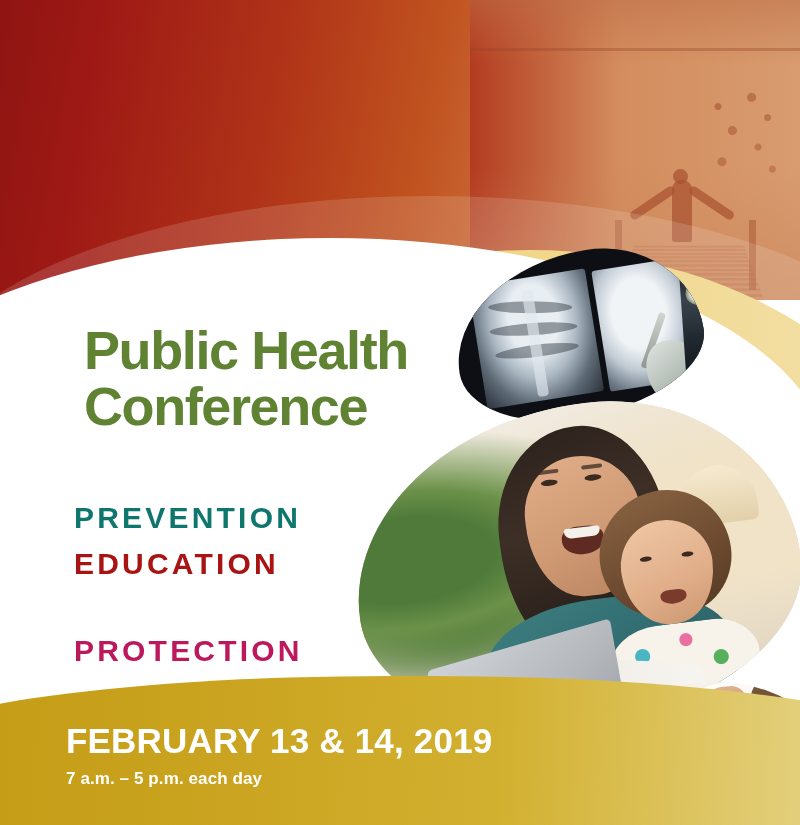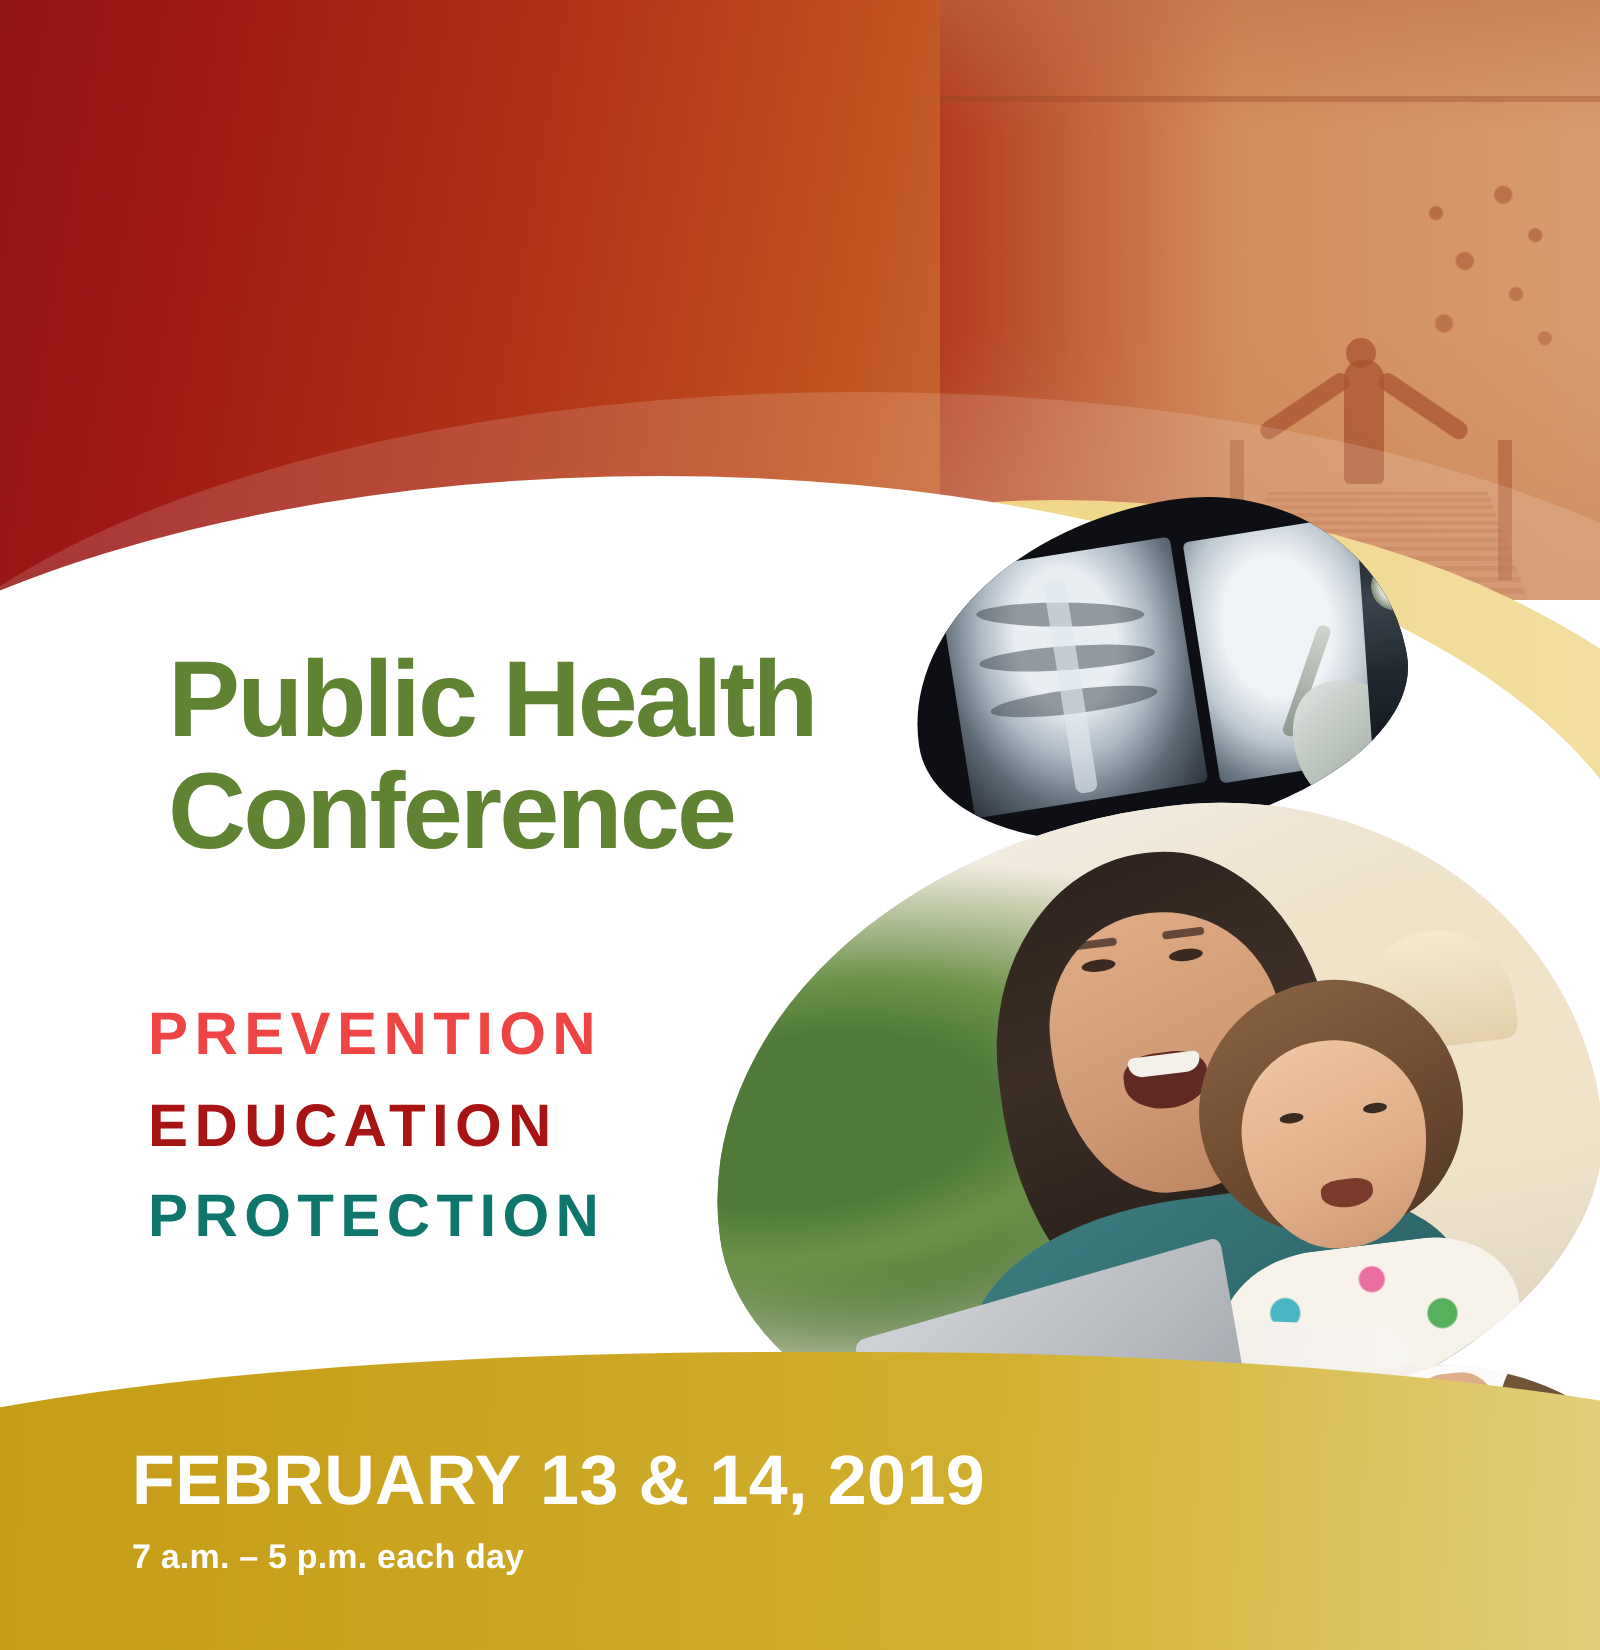--- a/index.html
+++ b/index.html
@@ -451,23 +451,23 @@
     <div class="stetho-tube"></div>
     <div class="stetho"></div>
   </div>
 
   <div class="conf-title" style="color: rgb(95, 130, 51);">
     <span>Public Health</span>
     <span class="l2">Conference</span>
   </div>
 
   <div class="keywords">
-    <div class="kw" style="color: #ef4444;">PREVENTION</div>
+    <div class="kw" style="color: #0f766e;">PREVENTION</div>
     <div class="kw" style="color: rgb(168, 20, 20);">EDUCATION</div>
-    <div class="kw" style="color: #0f766e;">PROTECTION</div>
+    <div class="kw" style="color: #be185d; margin-top: 42px;">PROTECTION</div>
   </div>
 
   <div class="gold-band"></div>
   <div class="date-wrap">
     <div class="date-main">FEBRUARY 13 &amp; 14, 2019</div>
     <div class="date-sub">7 a.m. – 5 p.m. each day</div>
   </div>
 
 </div>
 

